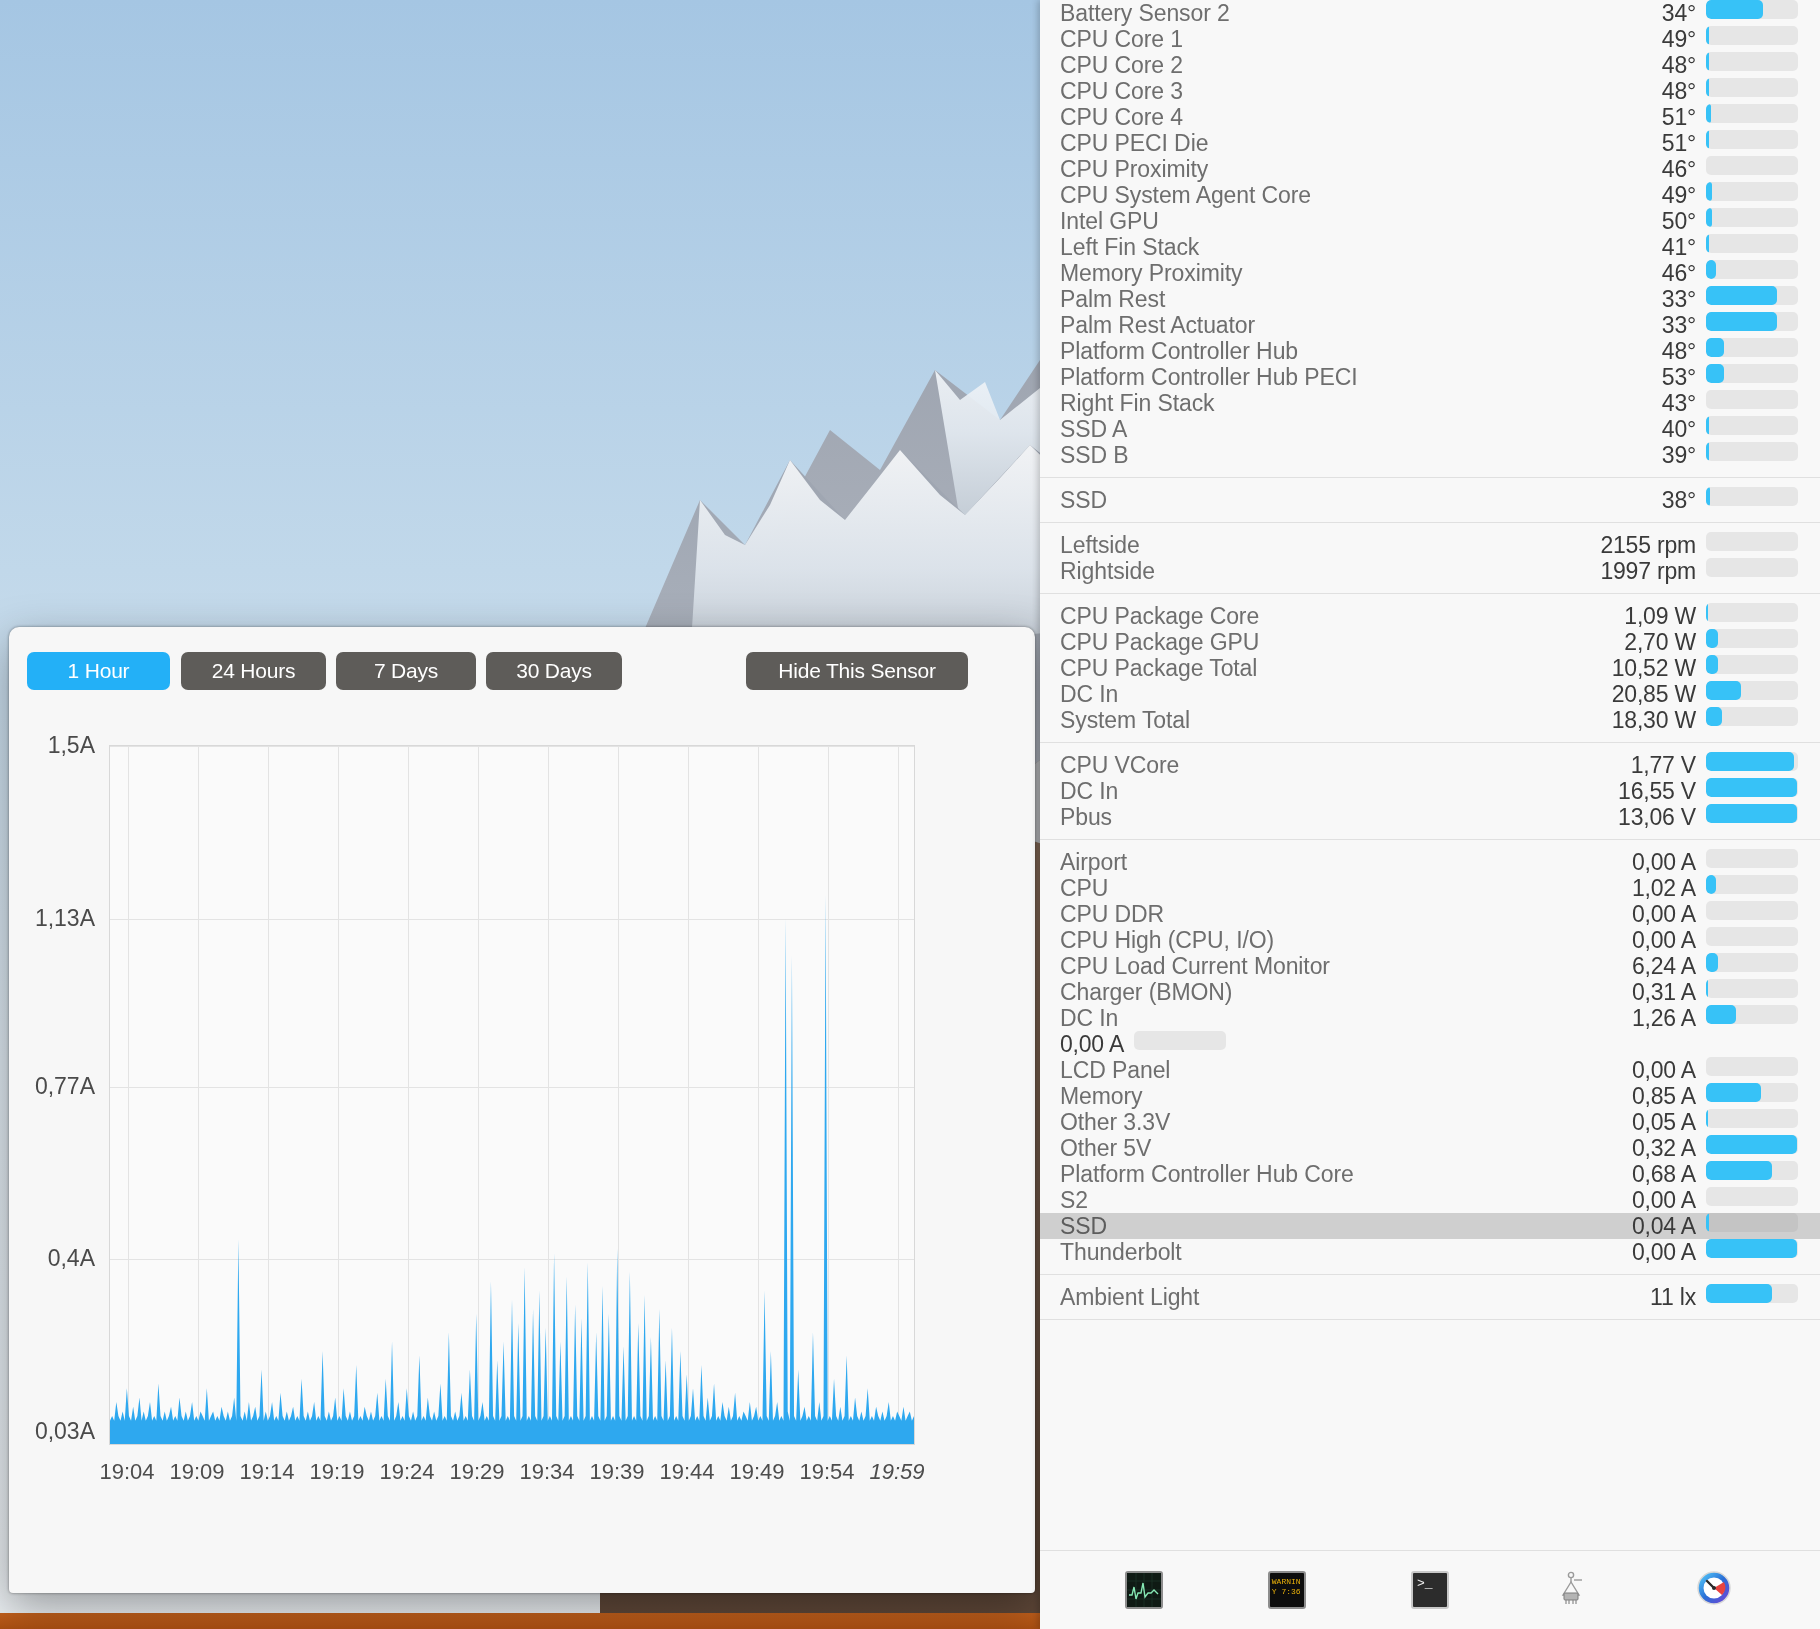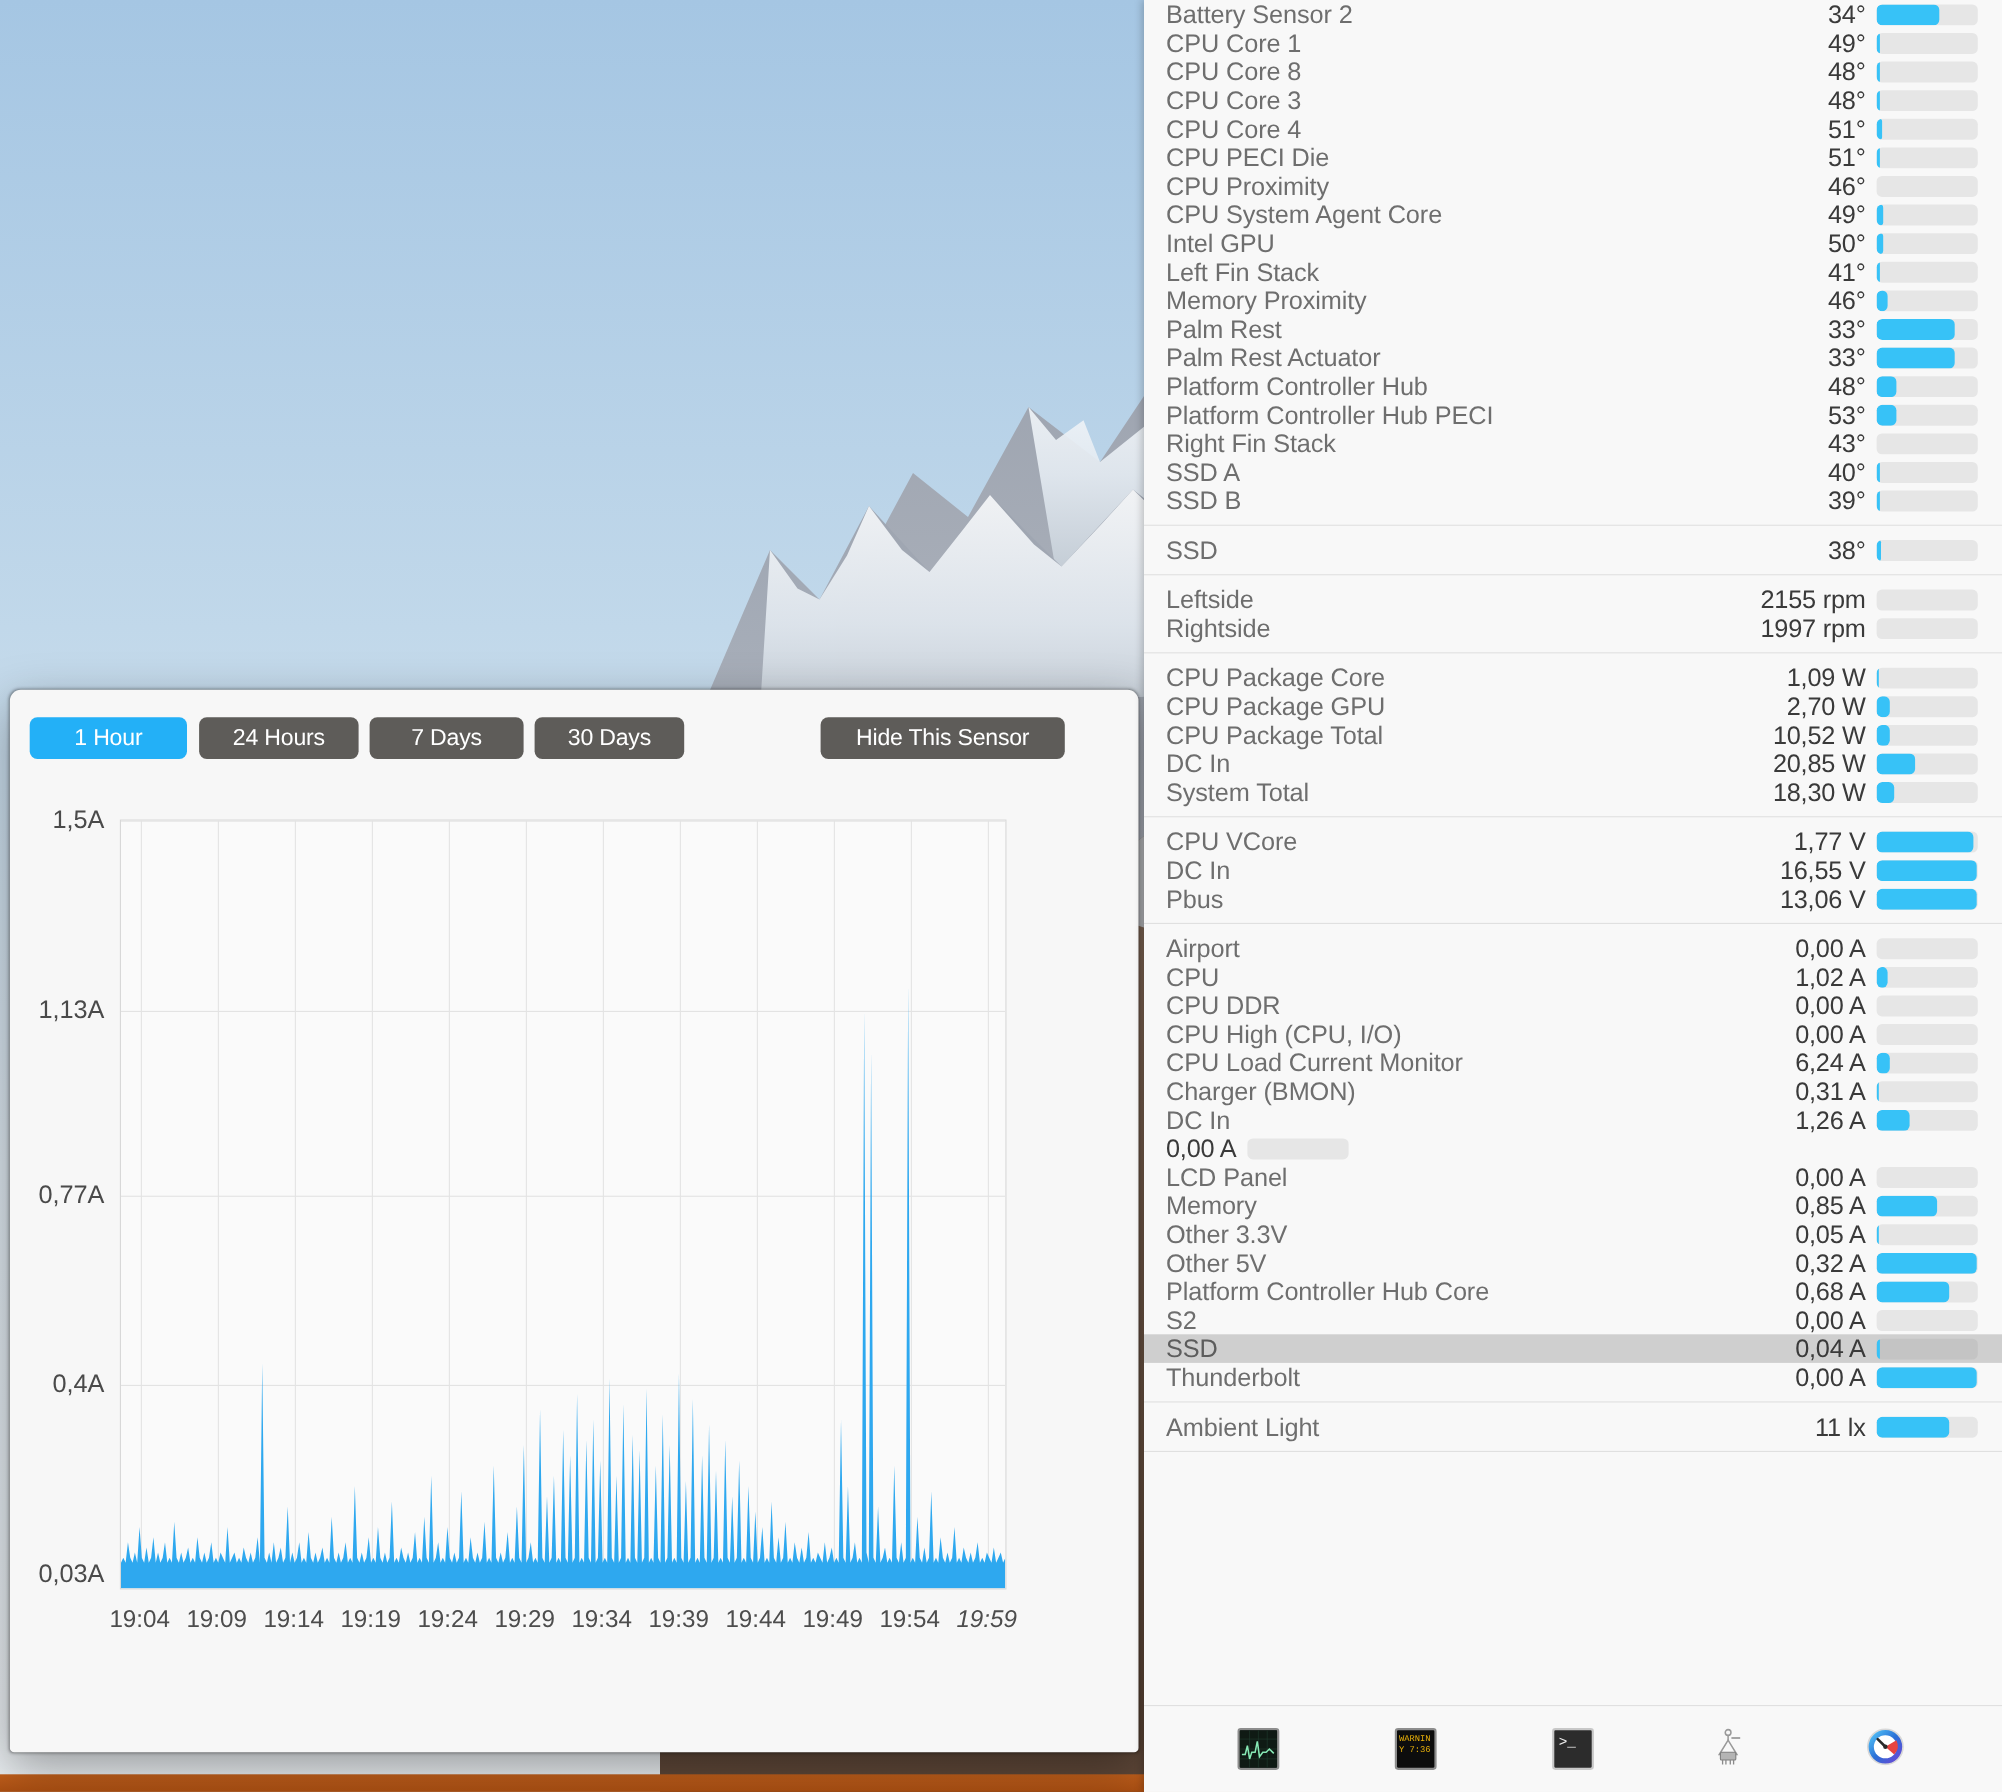--- a/index.html
+++ b/index.html
@@ -81,21 +81,21 @@
   #panel {
     position:absolute; left:1040px; top:0; width:780px; height:1629px;
     background:#f8f8f8;
     box-shadow:-2px 0 7px rgba(0,0,0,.22);
     overflow:hidden;
     font-size:23px;
   }
   .group { border-bottom:1px solid #e0e0e0; padding:9px 0; }
   .group.first { padding-top:0; }
   .row {
-    display:flex; align-items:center; height:26px;
+    display:flex; align-items:flex-start; height:26px;
     padding:0 22px 0 20px;
   }
   .row.sel { background:#cfcfcf; }
   .row .nm {
     flex:1; color:#6e6e6e; white-space:nowrap; overflow:hidden;
     letter-spacing:-0.1px;
   }
   .row.sel .nm { color:#5d5d5d; }
   .row .val {
     color:#3a3a3a; text-align:right; white-space:nowrap;
@@ -263,21 +263,21 @@
           </div>
         </div>
         <div class="row">
           <div class="nm">CPU Core 1</div>
           <div class="val">49°</div>
           <div class="bar">
             <i style="width: 3%; background: rgb(55, 194, 247);"></i>
           </div>
         </div>
         <div class="row">
-          <div class="nm">CPU Core 8</div>
+          <div class="nm">CPU Core 2</div>
           <div class="val">48°</div>
           <div class="bar">
             <i style="width: 3%; background: rgb(55, 194, 247);"></i>
           </div>
         </div>
         <div class="row">
           <div class="nm">CPU Core 3</div>
           <div class="val">48°</div>
           <div class="bar">
             <i style="width: 3%; background: rgb(55, 194, 247);"></i>

